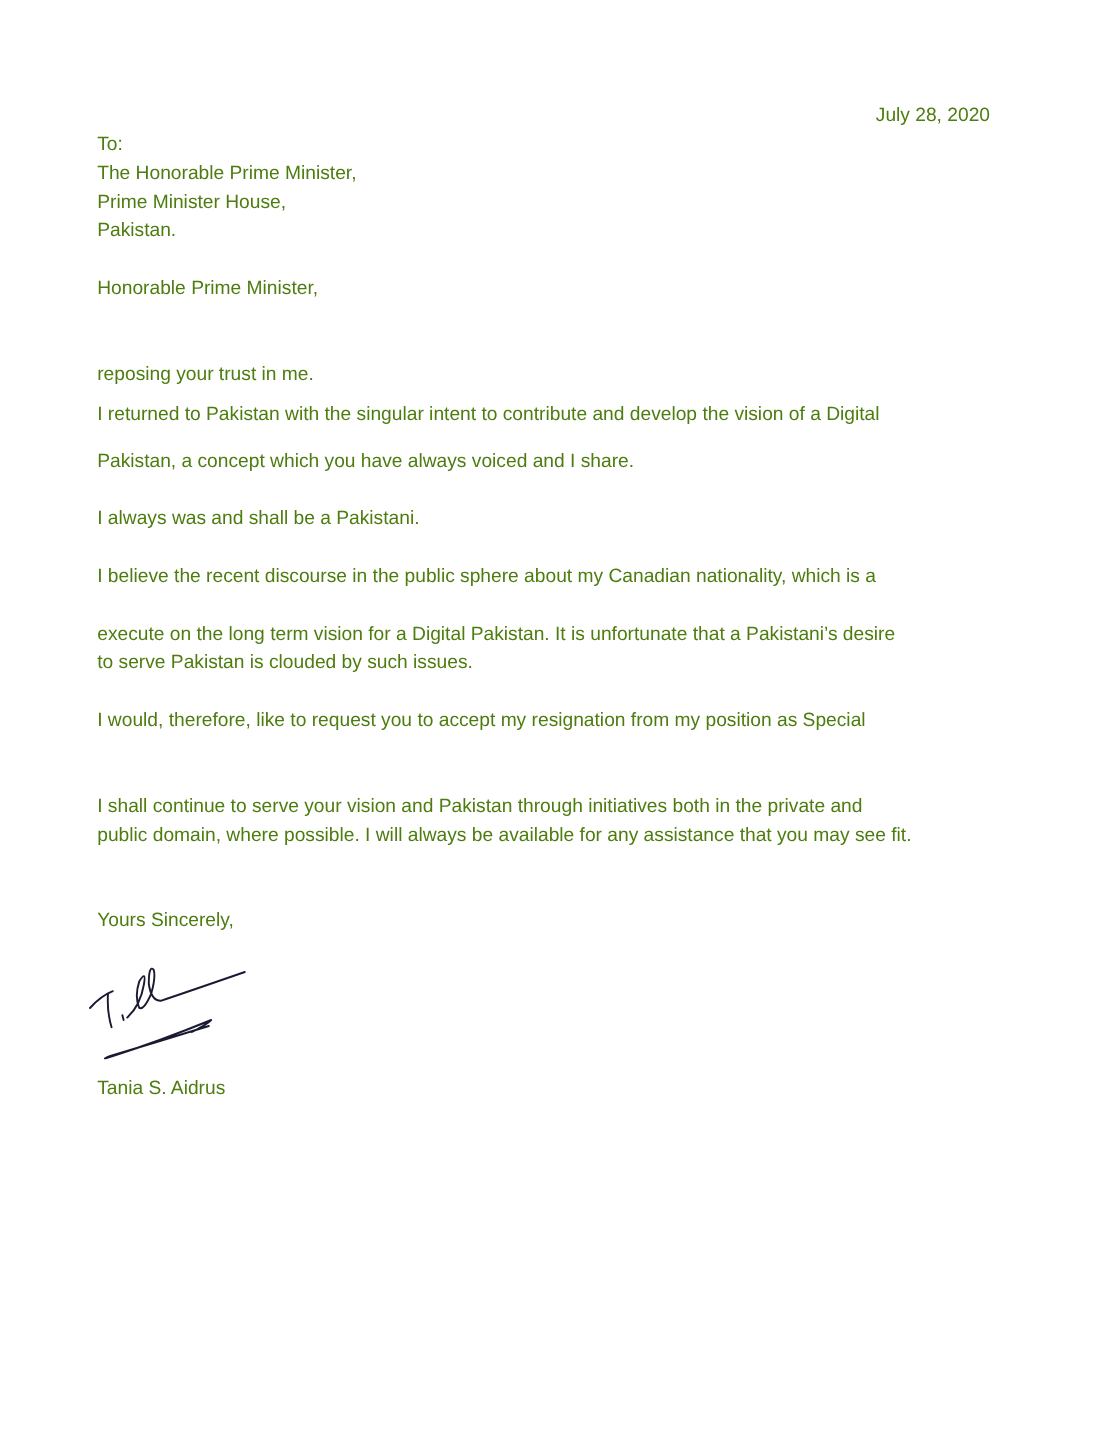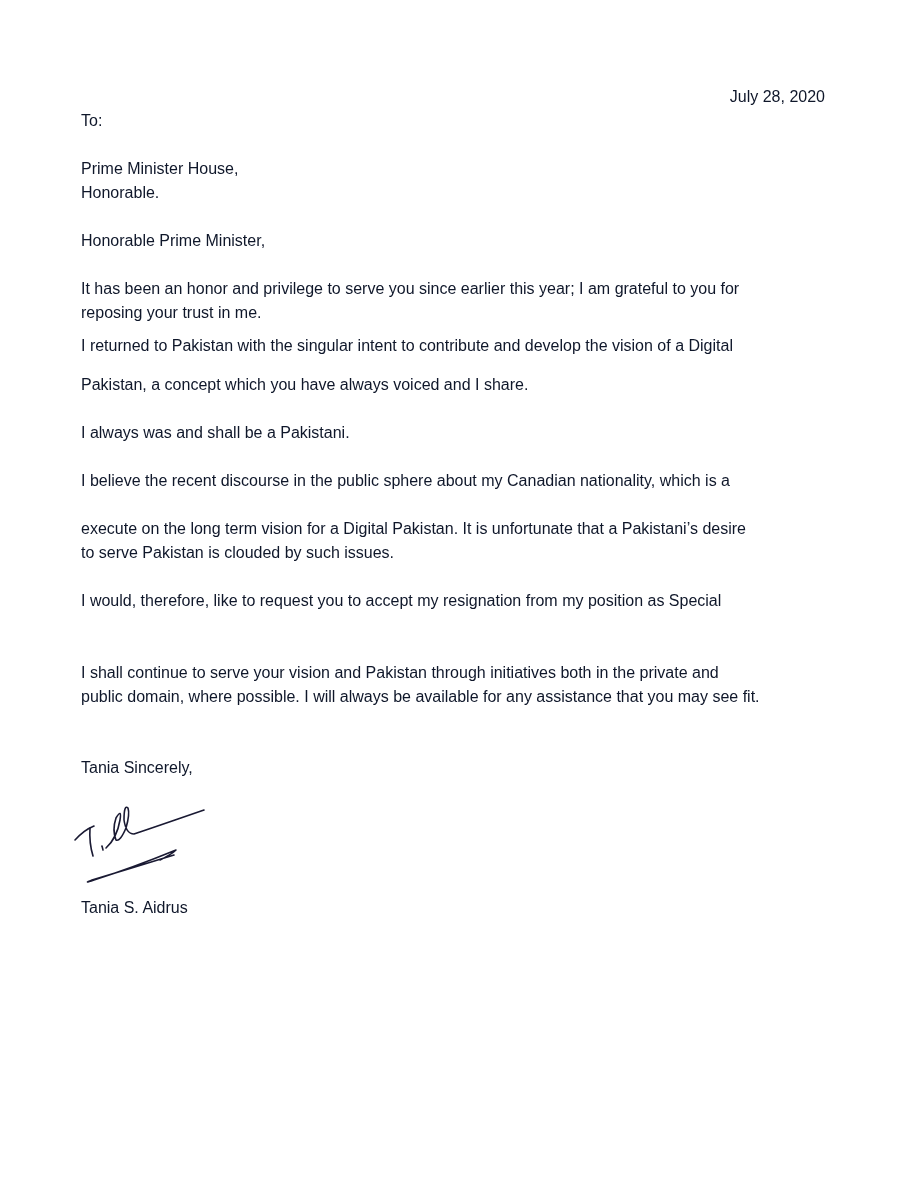--- a/index.html
+++ b/index.html
@@ -1,54 +1,54 @@
 <!DOCTYPE html>
 <html><head>
   <meta charset="utf-8">
   <style>
     html, body { margin: 0; padding: 0; background: #ffffff; }
     body { width: 916px; height: 1194px; position: relative; overflow: hidden; }
     .page {
       position: absolute; left: 0; top: 0; width: 916px; height: 1194px;
-      font-family: "Liberation Sans", sans-serif; font-size: 16px; color: #0f172a;
+      font-family: "Liberation Sans", sans-serif; font-size: 16px; color: #4d7c0f;
     }
     .line { position: absolute; left: 81px; white-space: nowrap; line-height: 24px; }
     .date { position: absolute; right: 91px; top: 85px; white-space: nowrap; line-height: 24px; }
     .sig { position: absolute; left: 72px; top: 798px; width: 140px; height: 90px; }
   </style>
 </head>
 <body>
 
 <div class="page">
   <div class="date">July 28, 2020</div>
 
   <div class="line" style="top:109px">To:</div>
+  <div class="line" style="top:133px">The Honorable Prime Minister,</div>
   <div class="line" style="top:157px">Prime Minister House,</div>
-  <div class="line" style="top:181px">Honorable.</div>
+  <div class="line" style="top:181px">Pakistan.</div>
 
   <div class="line" style="top:229px">Honorable Prime Minister,</div>
 
-  <div class="line" style="top:277px">It has been an honor and privilege to serve you since earlier this year; I am grateful to you for</div>
   <div class="line" style="top:301px">reposing your trust in me.</div>
 
   <div class="line" style="top:334px">I returned to Pakistan with the singular intent to contribute and develop the vision of a Digital</div>
   <div class="line" style="top:373px">Pakistan, a concept which you have always voiced and I share.</div>
 
   <div class="line" style="top:469px">I believe the recent discourse in the public sphere about my Canadian nationality, which is a</div>
 
   <div class="line" style="top:421px">I always was and shall be a Pakistani.</div>
   <div class="line" style="top:541px">to serve Pakistan is clouded by such issues.</div>
   <div class="line" style="top:517px">execute on the long term vision for a Digital Pakistan. It is unfortunate that a Pakistani’s desire</div>
 
   <div class="line" style="top:589px">I would, therefore, like to request you to accept my resignation from my position as Special</div>
 
   <div class="line" style="top:685px">public domain, where possible. I will always be available for any assistance that you may see fit.</div>
   <div class="line" style="top:661px">I shall continue to serve your vision and Pakistan through initiatives both in the private and</div>
 
-  <div class="line" style="top:756px">Tania Sincerely,</div>
+  <div class="line" style="top:756px">Yours Sincerely,</div>
 
   <svg class="sig" viewBox="0 0 140 90">
     <g fill="none" stroke="#1a1a33" stroke-width="1.6" stroke-linecap="round" stroke-linejoin="round">
       <path d="M3 42 Q12 32 22 28"></path>
       <path d="M18 30 Q17 45 21 58"></path>
       <path d="M30 48 L31 52"></path>
       <path d="M34 50 Q45 40 48 22 Q50 10 44 20 Q40 32 44 42 Q48 44 54 30 Q58 16 56 10 Q52 6 52 22 Q54 36 62 36 Q80 30 132 12"></path>
       <path d="M102 57 Q60 70 20 82 Q10 86 22 82 Q60 70 104 52 Q100 56 88 62"></path>
     </g>
   </svg>

